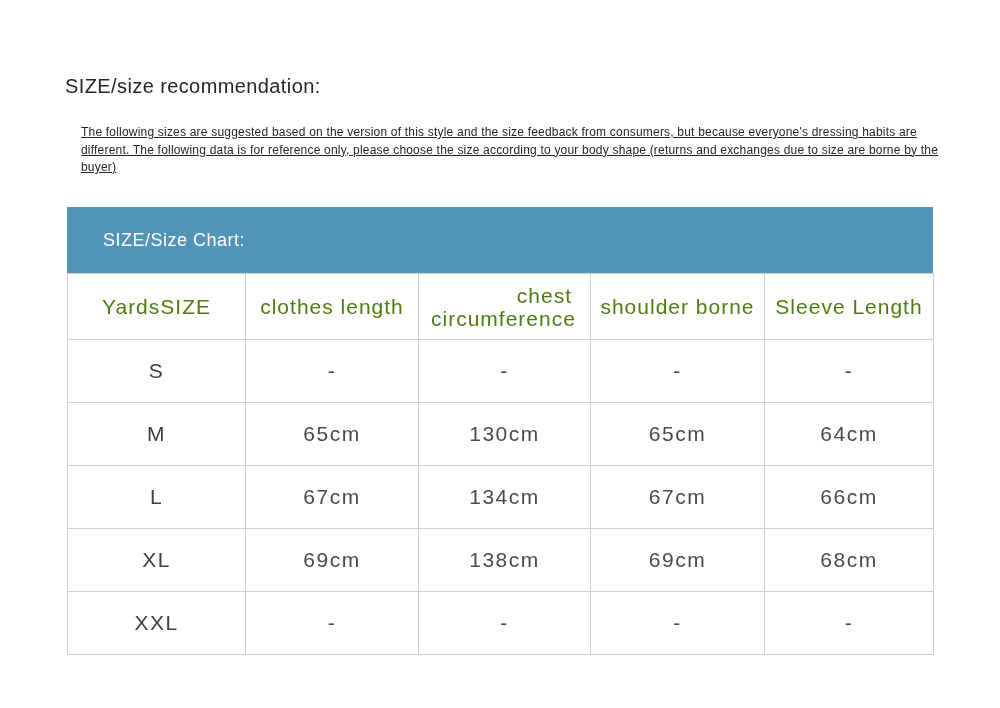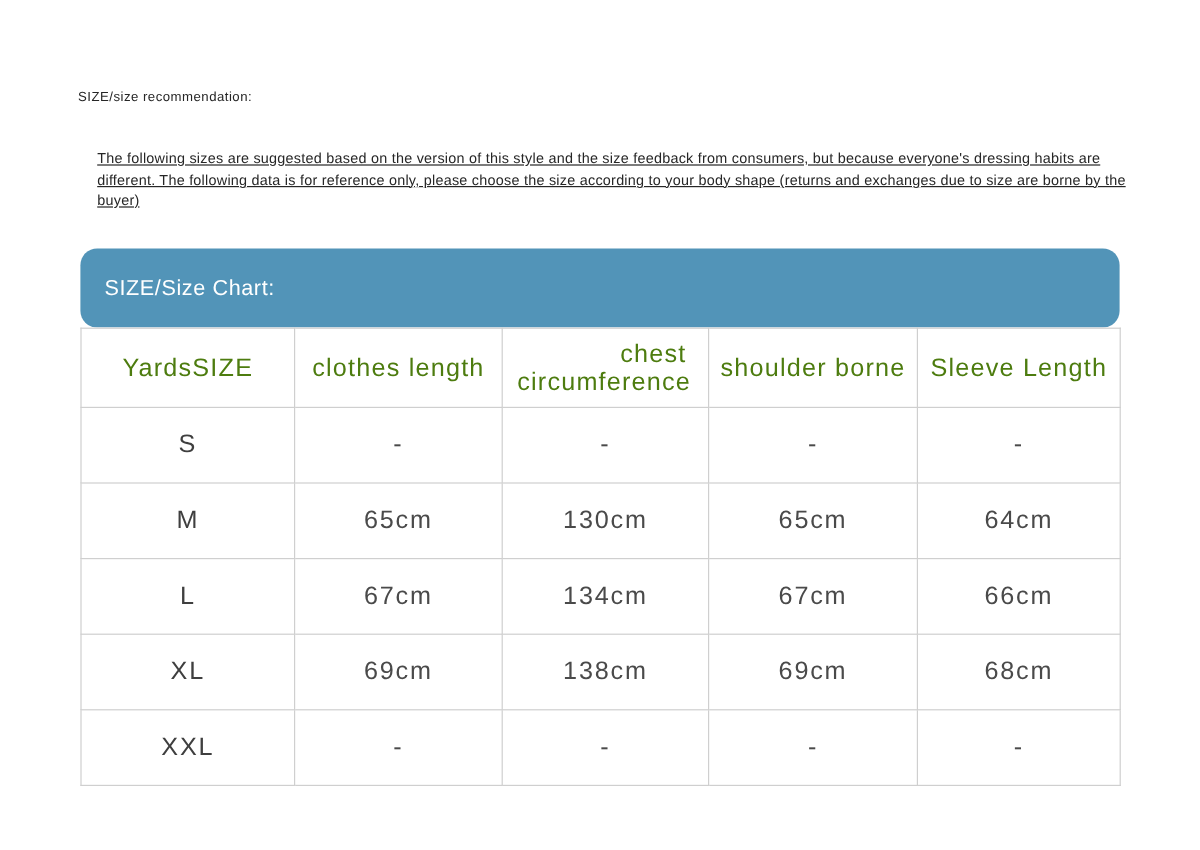--- a/index.html
+++ b/index.html
@@ -12,21 +12,21 @@
     position: relative;
     width: 1000px;
     height: 708px;
     background: #ffffff;
     overflow: hidden;
   }
   .heading {
     position: absolute;
     left: 65px;
     top: 75px;
-    font-size: 11px;
+    font-size: 20px;
     letter-spacing: 0.4px;
     color: #262626;
     text-align: center;
   }
   .desc {
     position: absolute;
     left: 81px;
     top: 124px;
     width: 882px;
     font-size: 12px;
@@ -39,26 +39,25 @@
     position: absolute;
     left: 67px;
     top: 207px;
     width: 866px;
   }
   .chart-title {
     box-sizing: border-box;
     width: 866px;
     height: 66px;
     line-height: 66px;
-    padding-left: 20px;
+    padding-left: 36px;
     background: #5294b8;
     color: #ffffff;
     font-size: 18px;
     letter-spacing: 0.5px;
-    border-radius: 14px;
   }
   table.size-table {
     width: 866px;
     border-collapse: collapse;
     table-layout: fixed;
     background: #ffffff;
   }
   .size-table th,
   .size-table td {
     border: 1px solid #cfcfcf;

